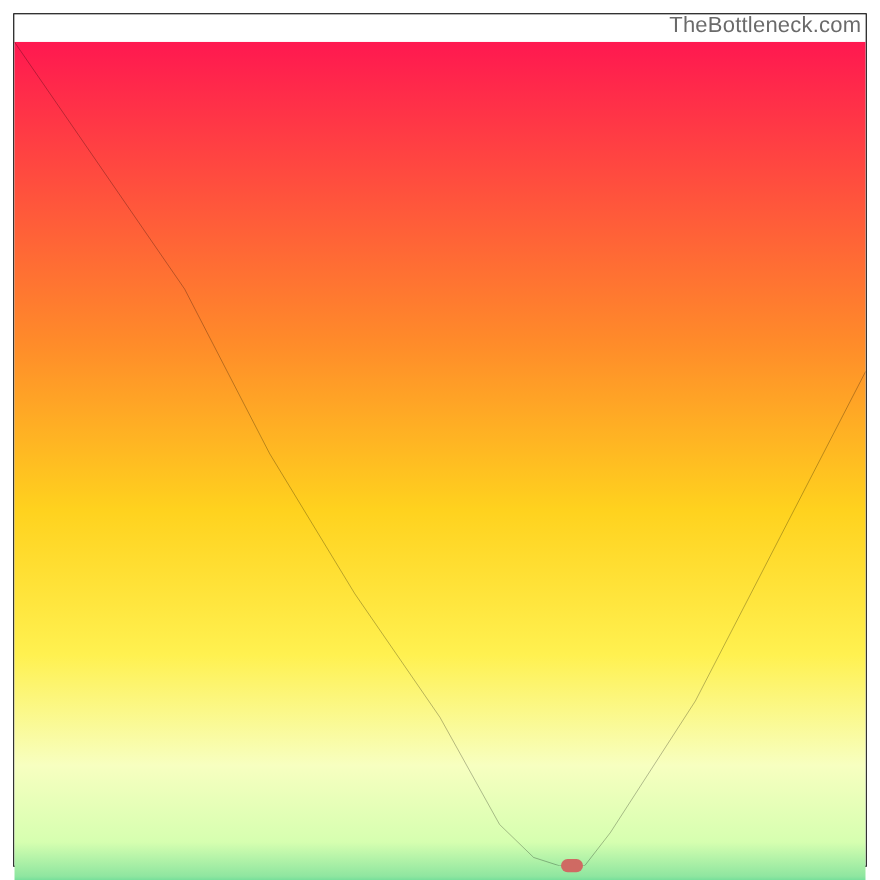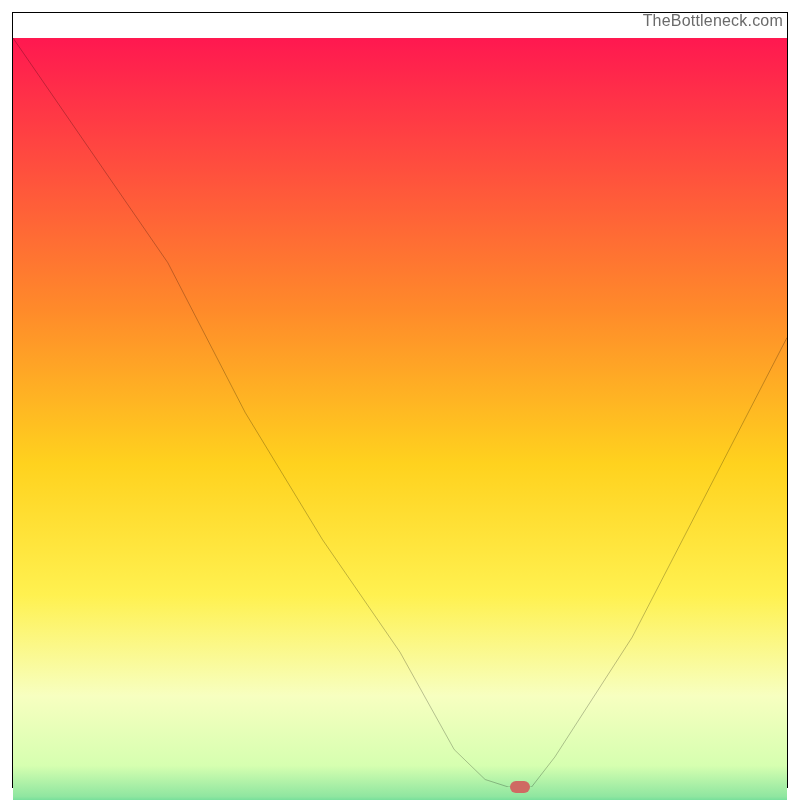--- a/index.html
+++ b/index.html
@@ -17,21 +17,21 @@
     width: 776px;
     height: 776px;
     border: 1px solid #000;
     box-sizing: border-box;
     background: #ffffff;
   }
   .attribution {
     position: absolute;
     top: -1px;
     right: 4px;
-    font-size: 16px;
+    font-size: 20px;
     color: #6a6a6a;
     letter-spacing: 0.2px;
     font-weight: 500;
   }
   .plot-area {
     position: absolute;
     left: 0;
     top: 25px;
     right: 0;
     bottom: 0;

